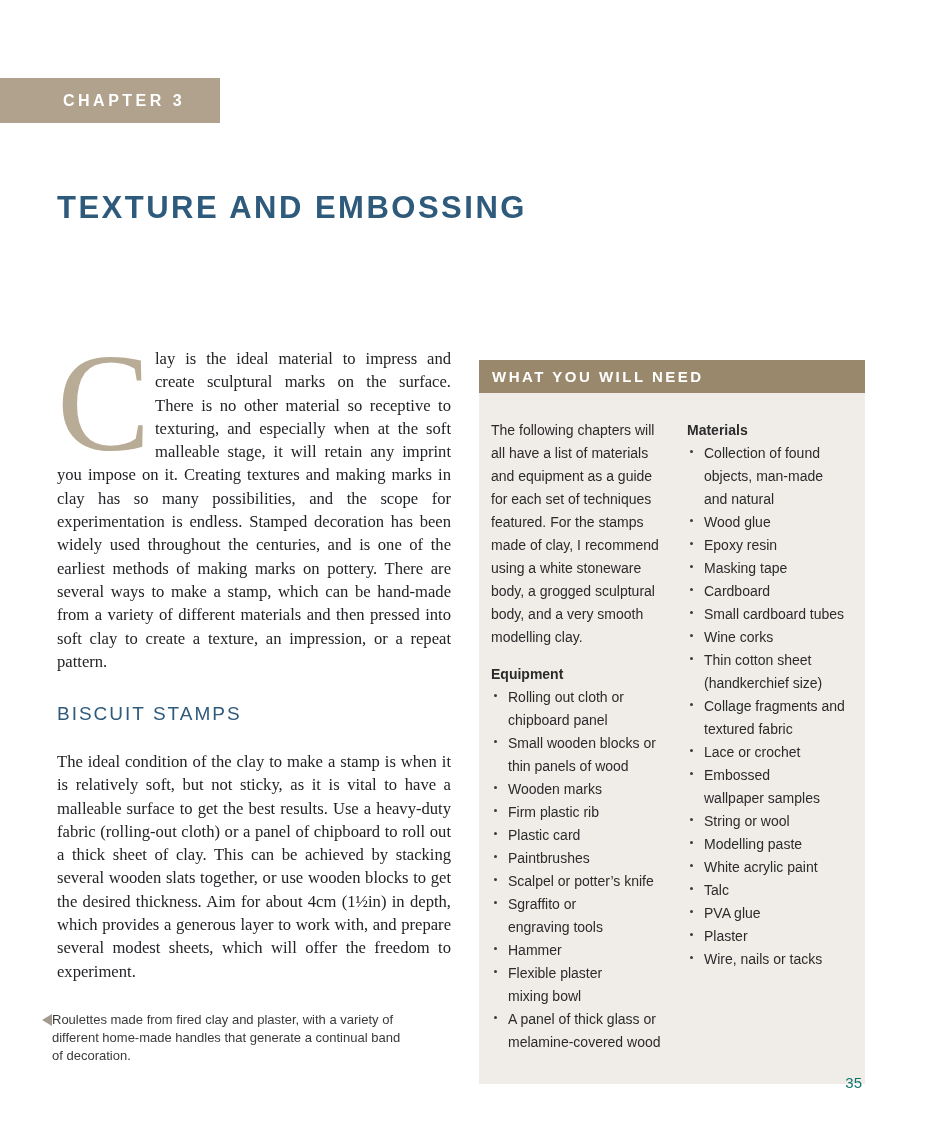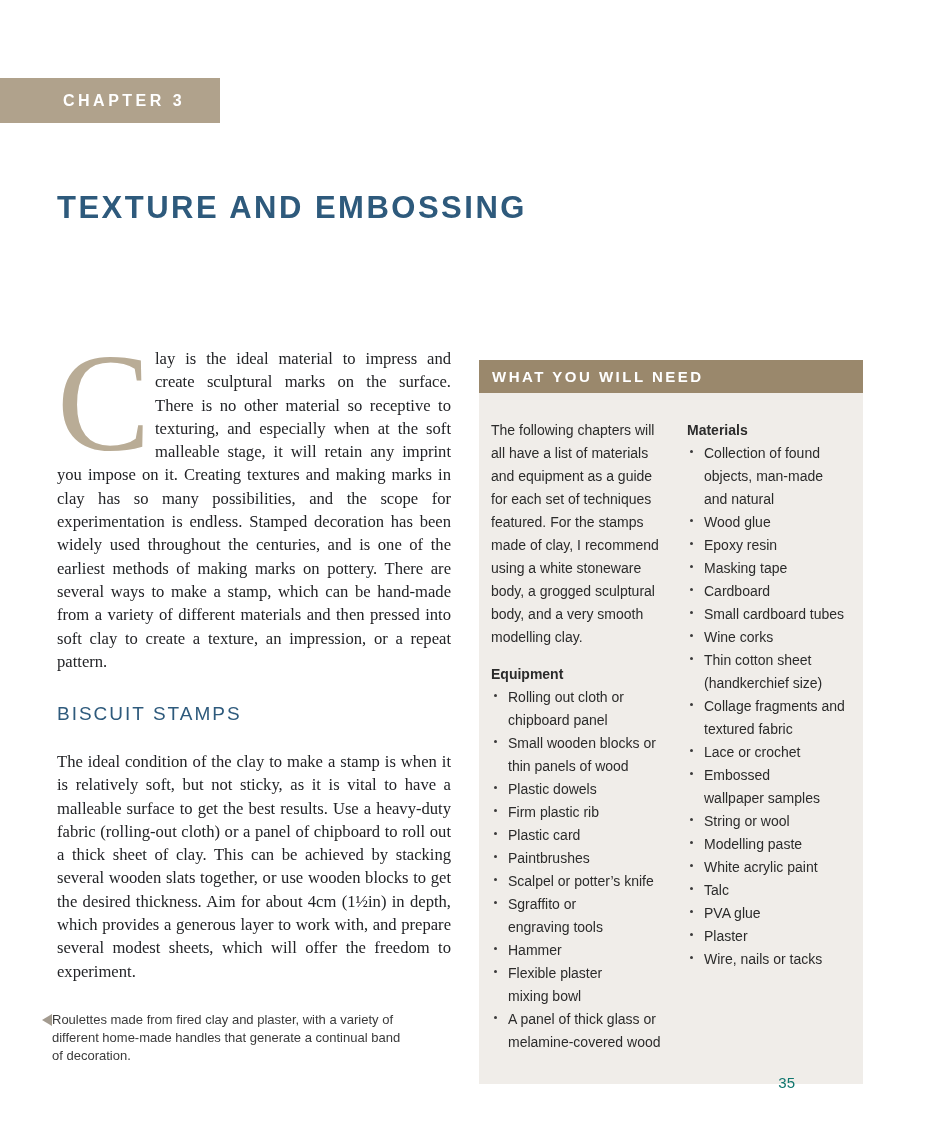--- a/index.html
+++ b/index.html
@@ -1,21 +1,21 @@
 <!DOCTYPE html>
 <html style="--badge: #b0a28c; --header: #9a886c; --boxbg: #f0ede9; --accent: #2e5a7c; --dropcap: #b9ac96; --arrow: #a39b8f;"><head>
 <meta charset="utf-8">
 <style>
   :root{
     --badge:#b0a28c; --header:#9a886c; --boxbg:#f0ede9;
     --accent:#2e5a7c; --dropcap:#b9ac96; --arrow:#a39b8f;
     --body-ink:#222326; --side-ink:#2b2b2b;
   }
   html,body{margin:0;padding:0;background:#fff;}
-  .page{position:relative;width:863px;height:1125px;background:#fff;overflow:hidden;
+  .page{position:relative;width:930px;height:1125px;background:#fff;overflow:hidden;
         font-family:"Liberation Sans",sans-serif;}
 
   
   .chapter-badge{position:absolute;left:0;top:78px;width:220px;height:45px;
     background:var(--badge);color:#fff;box-sizing:border-box;padding-left:63px;
     font-weight:700;font-size:16px;line-height:45px;letter-spacing:3.5px;}
 
   
   .page-title{position:absolute;left:57px;top:191px;margin:0;color:var(--accent);
     font-weight:700;font-size:31px;line-height:1.1;letter-spacing:2.5px;
@@ -90,21 +90,21 @@
 using a white stoneware
 body, a grogged sculptural
 body, and a very smooth
 modelling clay.</p>
         <p class="needs-label">Equipment</p>
         <div class="needs-list">
             <div class="li"><span class="li-text">Rolling out cloth or
 chipboard panel</span></div>
             <div class="li"><span class="li-text">Small wooden blocks or
 thin panels of wood</span></div>
-            <div class="li"><span class="li-text">Plastic dowels</span></div>
+            <div class="li"><span class="li-text">Wooden marks</span></div>
             <div class="li"><span class="li-text">Firm plastic rib</span></div>
             <div class="li"><span class="li-text">Plastic card</span></div>
             <div class="li"><span class="li-text">Paintbrushes</span></div>
             <div class="li"><span class="li-text">Scalpel or potter’s knife</span></div>
             <div class="li"><span class="li-text">Sgraffito or
 engraving tools</span></div>
             <div class="li"><span class="li-text">Hammer</span></div>
             <div class="li"><span class="li-text">Flexible plaster
 mixing bowl</span></div>
             <div class="li"><span class="li-text">A panel of thick glass or

